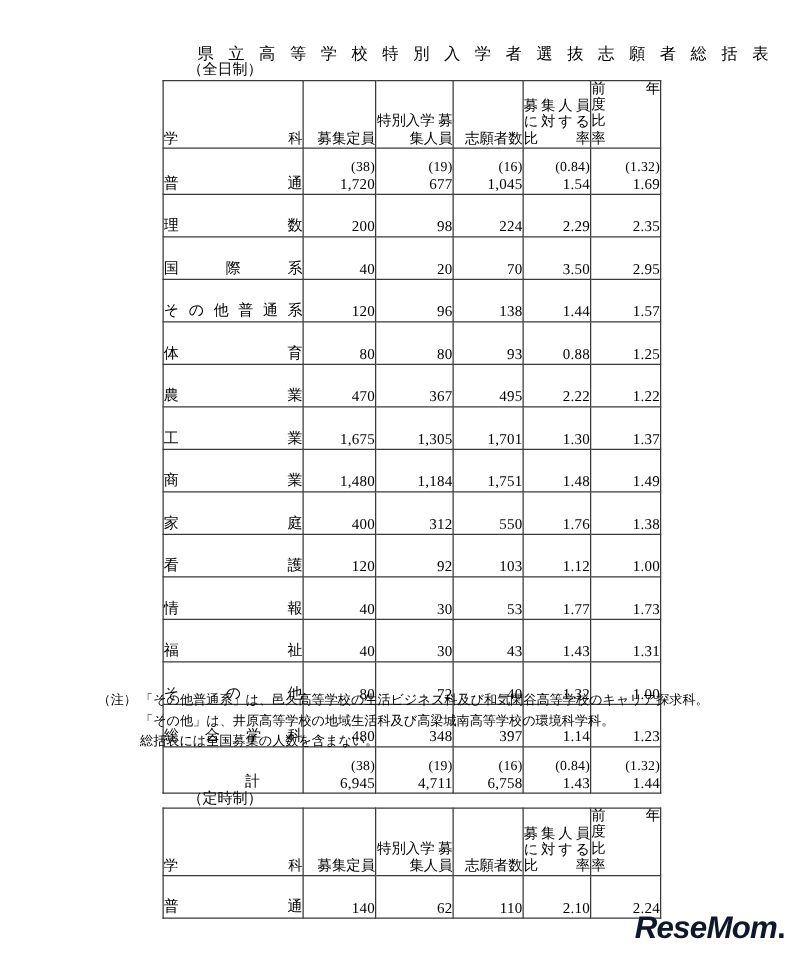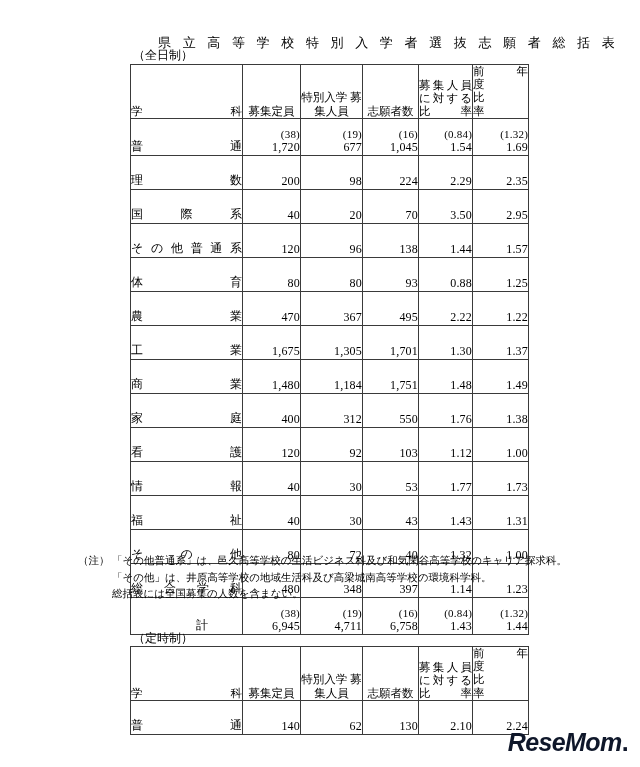--- a/index.html
+++ b/index.html
@@ -25,20 +25,21 @@
     letter-spacing: 4.2px;
     white-space: nowrap;
     margin-left: 28px;
   }
 
   
   .section-caption {
     position: absolute;
     font-size: 12px;
     white-space: nowrap;
+    margin-left: 17px;
   }
   #caption-zennichi { left: 133px; top: 47px; }
   #caption-teiji   { left: 133px; top: 630px; }
 
   
   .table-wrap {
     position: absolute;
     left: 130px;
   }
   #table-zennichi { top: 64px; }
@@ -66,21 +67,21 @@
   col.c-ratio   { width: 54px;  }
   col.c-prev    { width: 56px;  }
 
   
   .hdr {
     height: 42px;
     vertical-align: middle;
     font-weight: normal;
     font-size: 11.5px;
     line-height: 1.12;
-    text-align: center;
+    text-align: right;
     padding: 1px 2px;
   }
   .hdr-subject {
     text-align: justify;
     text-align-last: justify;
     padding: 0 3px;
     vertical-align: middle;
     margin-left: 24px;
   }
   .hdr-subject span {
@@ -610,21 +611,21 @@
           <td class="subject">
             <span>普　　　　通</span>
           </td>
           <td class="num">
             <span class="main">140</span>
           </td>
           <td class="num">
             <span class="main">62</span>
           </td>
           <td class="num">
-            <span class="main">130</span>
+            <span class="main">110</span>
           </td>
           <td class="num">
             <span class="main">2.10</span>
           </td>
           <td class="num">
             <span class="main">2.24</span>
           </td>
         </tr>
       </tbody>
   </table>

